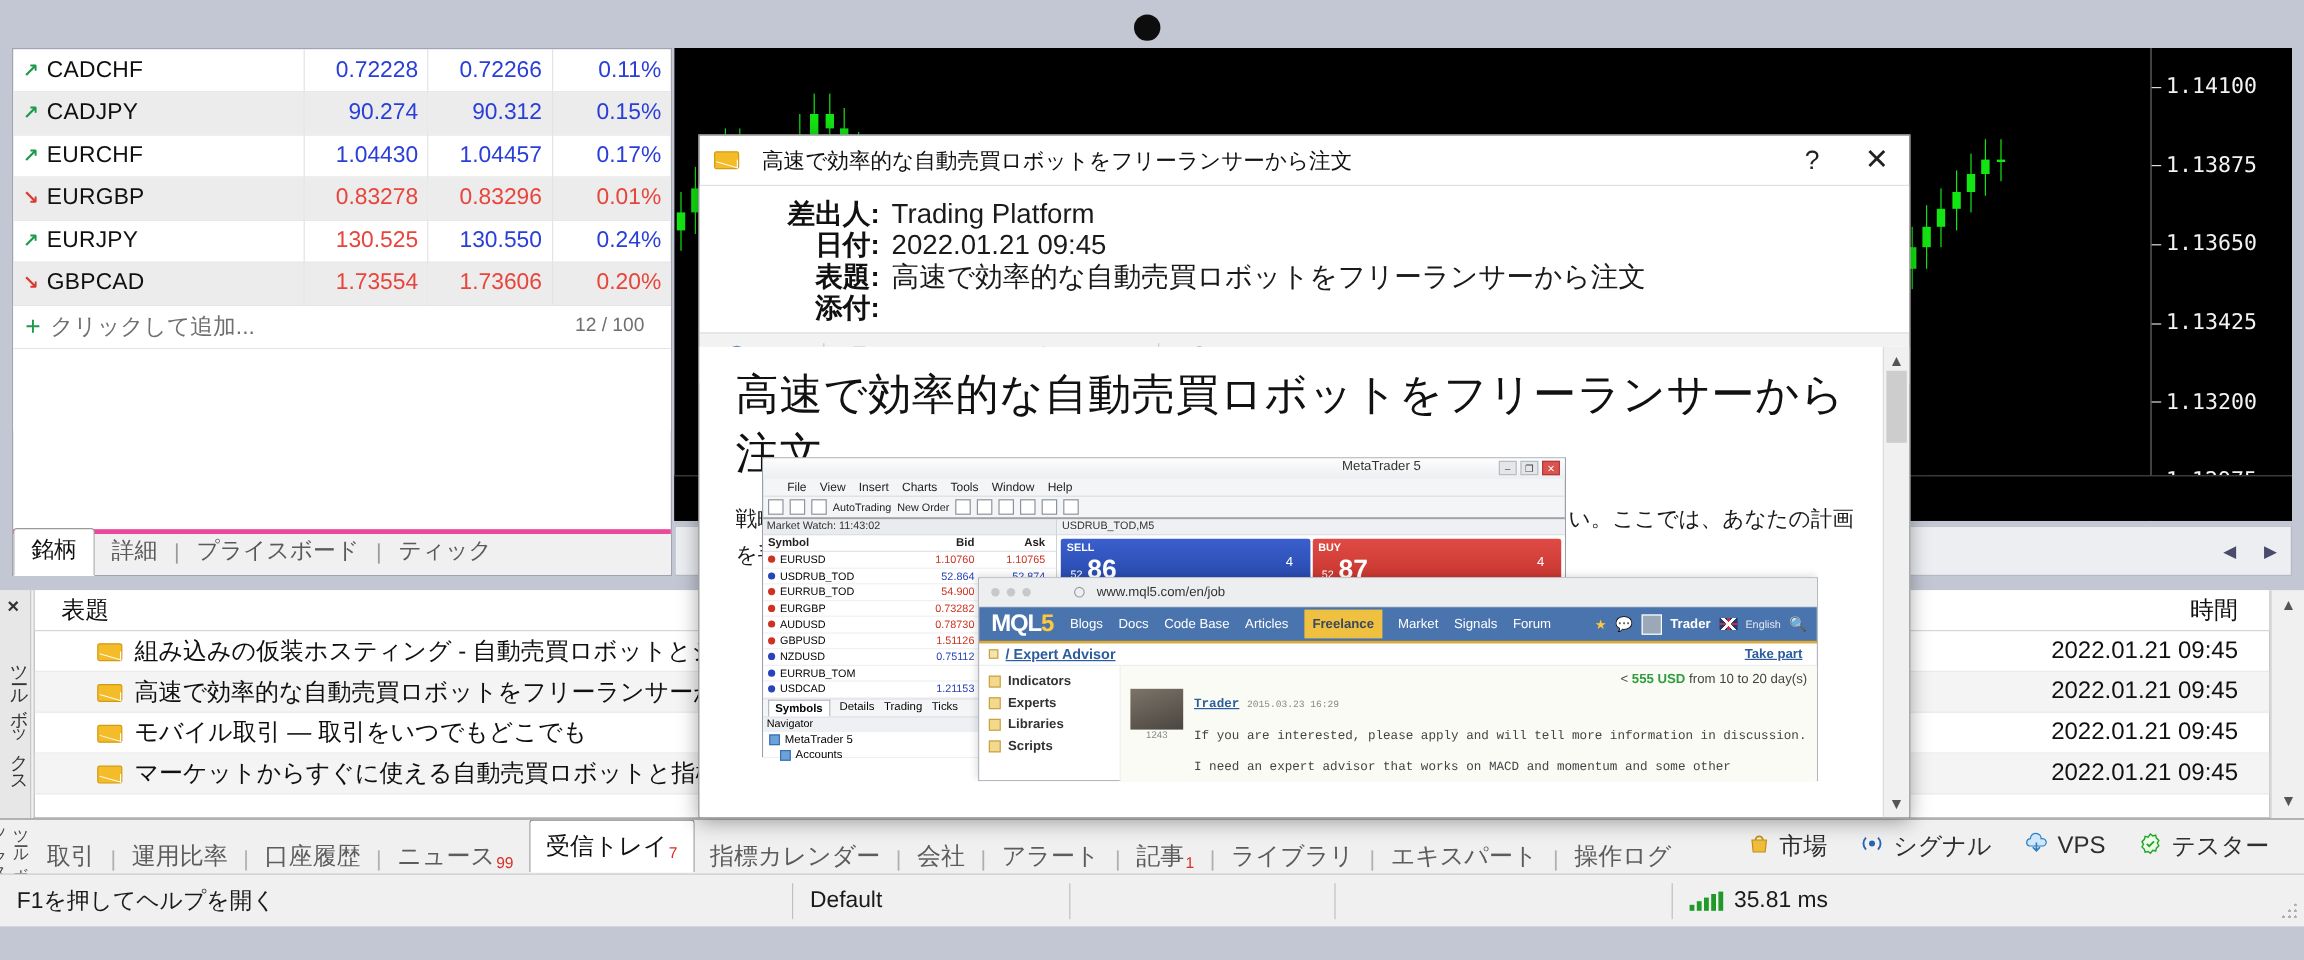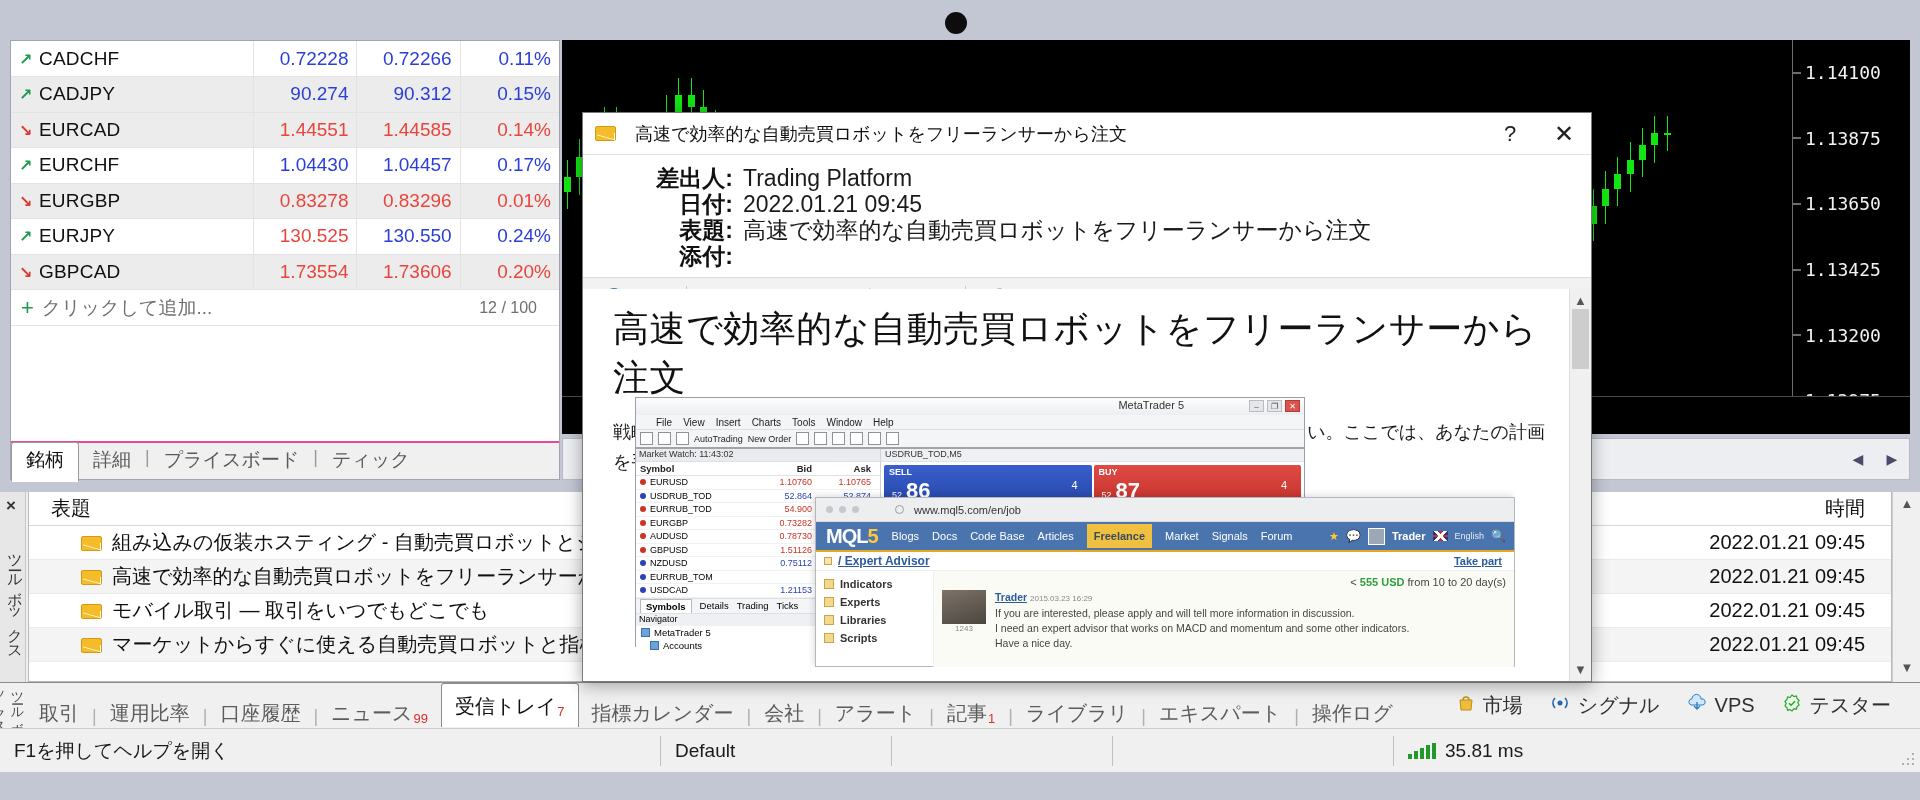--- a/index.html
+++ b/index.html
@@ -47,22 +47,22 @@
   .mw-add {
     height: 36px; display: flex; align-items: center; padding: 0 10px;
     border-bottom: 1px solid #e3e3e3; background: #fff;
   }
   .mw-add .plus { color: #1f9a4d; font-size: 22px; margin-right: 8px; line-height: 1; }
   .mw-add .txt { color: #6f6f6f; font-size: 19px; }
   .mw-add .cnt { margin-left: auto; color: #6f6f6f; font-size: 16px; padding-right: 12px;}
   .mw-blank { height: 68px; background: #fff; }
   .mw-tabs {
     position: absolute; left: 0; bottom: 0; width: 100%; height: 38px;
-    background: #f0f0f0; border-top: 2px solid #ec4899;
-    display: flex; align-items: center;
+    background: #f0f0f0; border-top: 4px solid #ec4899;
+    display: flex; align-items: flex-end;
   }
   .mw-tab {
     font-size: 19px; color: #5a5a5a; padding: 4px 14px 7px 14px;
   }
   .mw-tab.active {
     background: #fff; color: #111; border: 1px solid #9a9a9a;
     border-bottom: 1px solid #fff; border-radius: 3px 3px 0 0;
     margin-bottom: -1px; padding: 4px 14px 8px 14px;
   }
   .mw-tabsep { color: #9a9a9a; font-size: 18px; padding-bottom: 8px; }
@@ -266,21 +266,21 @@
   .dlg-scroll .thumb {
     position: absolute; left: 2px; top: 20px; width: 17px; height: 60px;
     background: #cdcdcd;
   }
   .dlg-scroll .up, .dlg-scroll .dn {
     position: absolute; left: 4px; font-size: 13px; color: #555;
   }
 
   
   .hero {
-    position: absolute; left: 52px; top: 108px; width: 880px; height: 270px;
+    position: absolute; left: 52px; top: 92px; width: 880px; height: 270px;
     overflow: hidden;
   }
   .mt5win {
     position: absolute; left: 0; top: 0; width: 670px; height: 250px;
     background: #f4f5f7; border: 1px solid #9aa0ab;
   }
   .mt5-tb { height: 17px; background: linear-gradient(#fdfdfd,#eceef1); position: relative; }
   .mt5-tb .title { position: absolute; right: 120px; top: 1px; font-size: 11px; color: #333; }
   .mt5-tb .wbtns { position: absolute; right: 4px; top: 2px; display: flex; gap: 3px; }
   .mt5-tb .wb { width: 15px; height: 12px; background: #e4e6ea; border: 1px solid #b9bcc2; font-size: 8px; text-align: center; color: #444; line-height: 11px;}
@@ -342,21 +342,21 @@
   .mq-body { display: flex; height: 96px; }
   .mq-side { width: 118px; border-right: 1px solid #eceef0; padding-top: 4px; }
   .mq-side .s { font-size: 11px; font-weight: bold; color: #333; padding: 3px 0 3px 8px; display:flex; gap:6px; align-items:center;}
   .mq-main { flex: 1; background: #fbfbf6; padding: 5px 8px; position: relative;}
   .mq-price { text-align: right; font-size: 11px; color: #444; }
   .mq-price b { color: #2f9e3f; }
   .mq-post { display: flex; gap: 9px; margin-top: 2px;}
   .mq-thumb { width: 44px; }
   .mq-thumb .img { width: 44px; height: 34px; background: linear-gradient(160deg,#7d7468,#4a4540); }
   .mq-thumb .n { font-size: 8px; color: #888; text-align: center; }
-  .mq-txt { font-size: 10.5px; color: #444; line-height: 15px; }
+  .mq-txt { font-size: 10.5px; color: #444; line-height: 26px; font-family: Liberation Mono, monospace; }
   .mq-txt a { color: #2b5c9e; text-decoration: underline; font-weight:bold;}
   .mq-txt .stamp { font-size: 8px; color: #888; }
 </style>
 </head>
 <body>
 
 <div id="app">
 
   <div class="top-strip">
     <div class="cam-dot"></div>
@@ -369,26 +369,20 @@
             <td class="c-sym"><span class="arrow arr-up">↗</span><span class="sym-name">CADCHF</span></td>
             <td class="c-bid v-up">0.72228</td>
             <td class="c-ask v-up">0.72266</td>
             <td class="c-pct v-up">0.11%</td>
           </tr>
           <tr class="alt">
             <td class="c-sym"><span class="arrow arr-up">↗</span><span class="sym-name">CADJPY</span></td>
             <td class="c-bid v-up">90.274</td>
             <td class="c-ask v-up">90.312</td>
             <td class="c-pct v-up">0.15%</td>
-          </tr>
-          <tr class="alt">
-            <td class="c-sym"><span class="arrow arr-dn">↘</span><span class="sym-name">EURCAD</span></td>
-            <td class="c-bid v-dn">1.44551</td>
-            <td class="c-ask v-dn">1.44585</td>
-            <td class="c-pct v-dn">0.14%</td>
           </tr>
           <tr class="">
             <td class="c-sym"><span class="arrow arr-up">↗</span><span class="sym-name">EURCHF</span></td>
             <td class="c-bid v-up">1.04430</td>
             <td class="c-ask v-up">1.04457</td>
             <td class="c-pct v-up">0.17%</td>
           </tr>
           <tr class="alt">
             <td class="c-sym"><span class="arrow arr-dn">↘</span><span class="sym-name">EURGBP</span></td>
             <td class="c-bid v-dn">0.83278</td>

